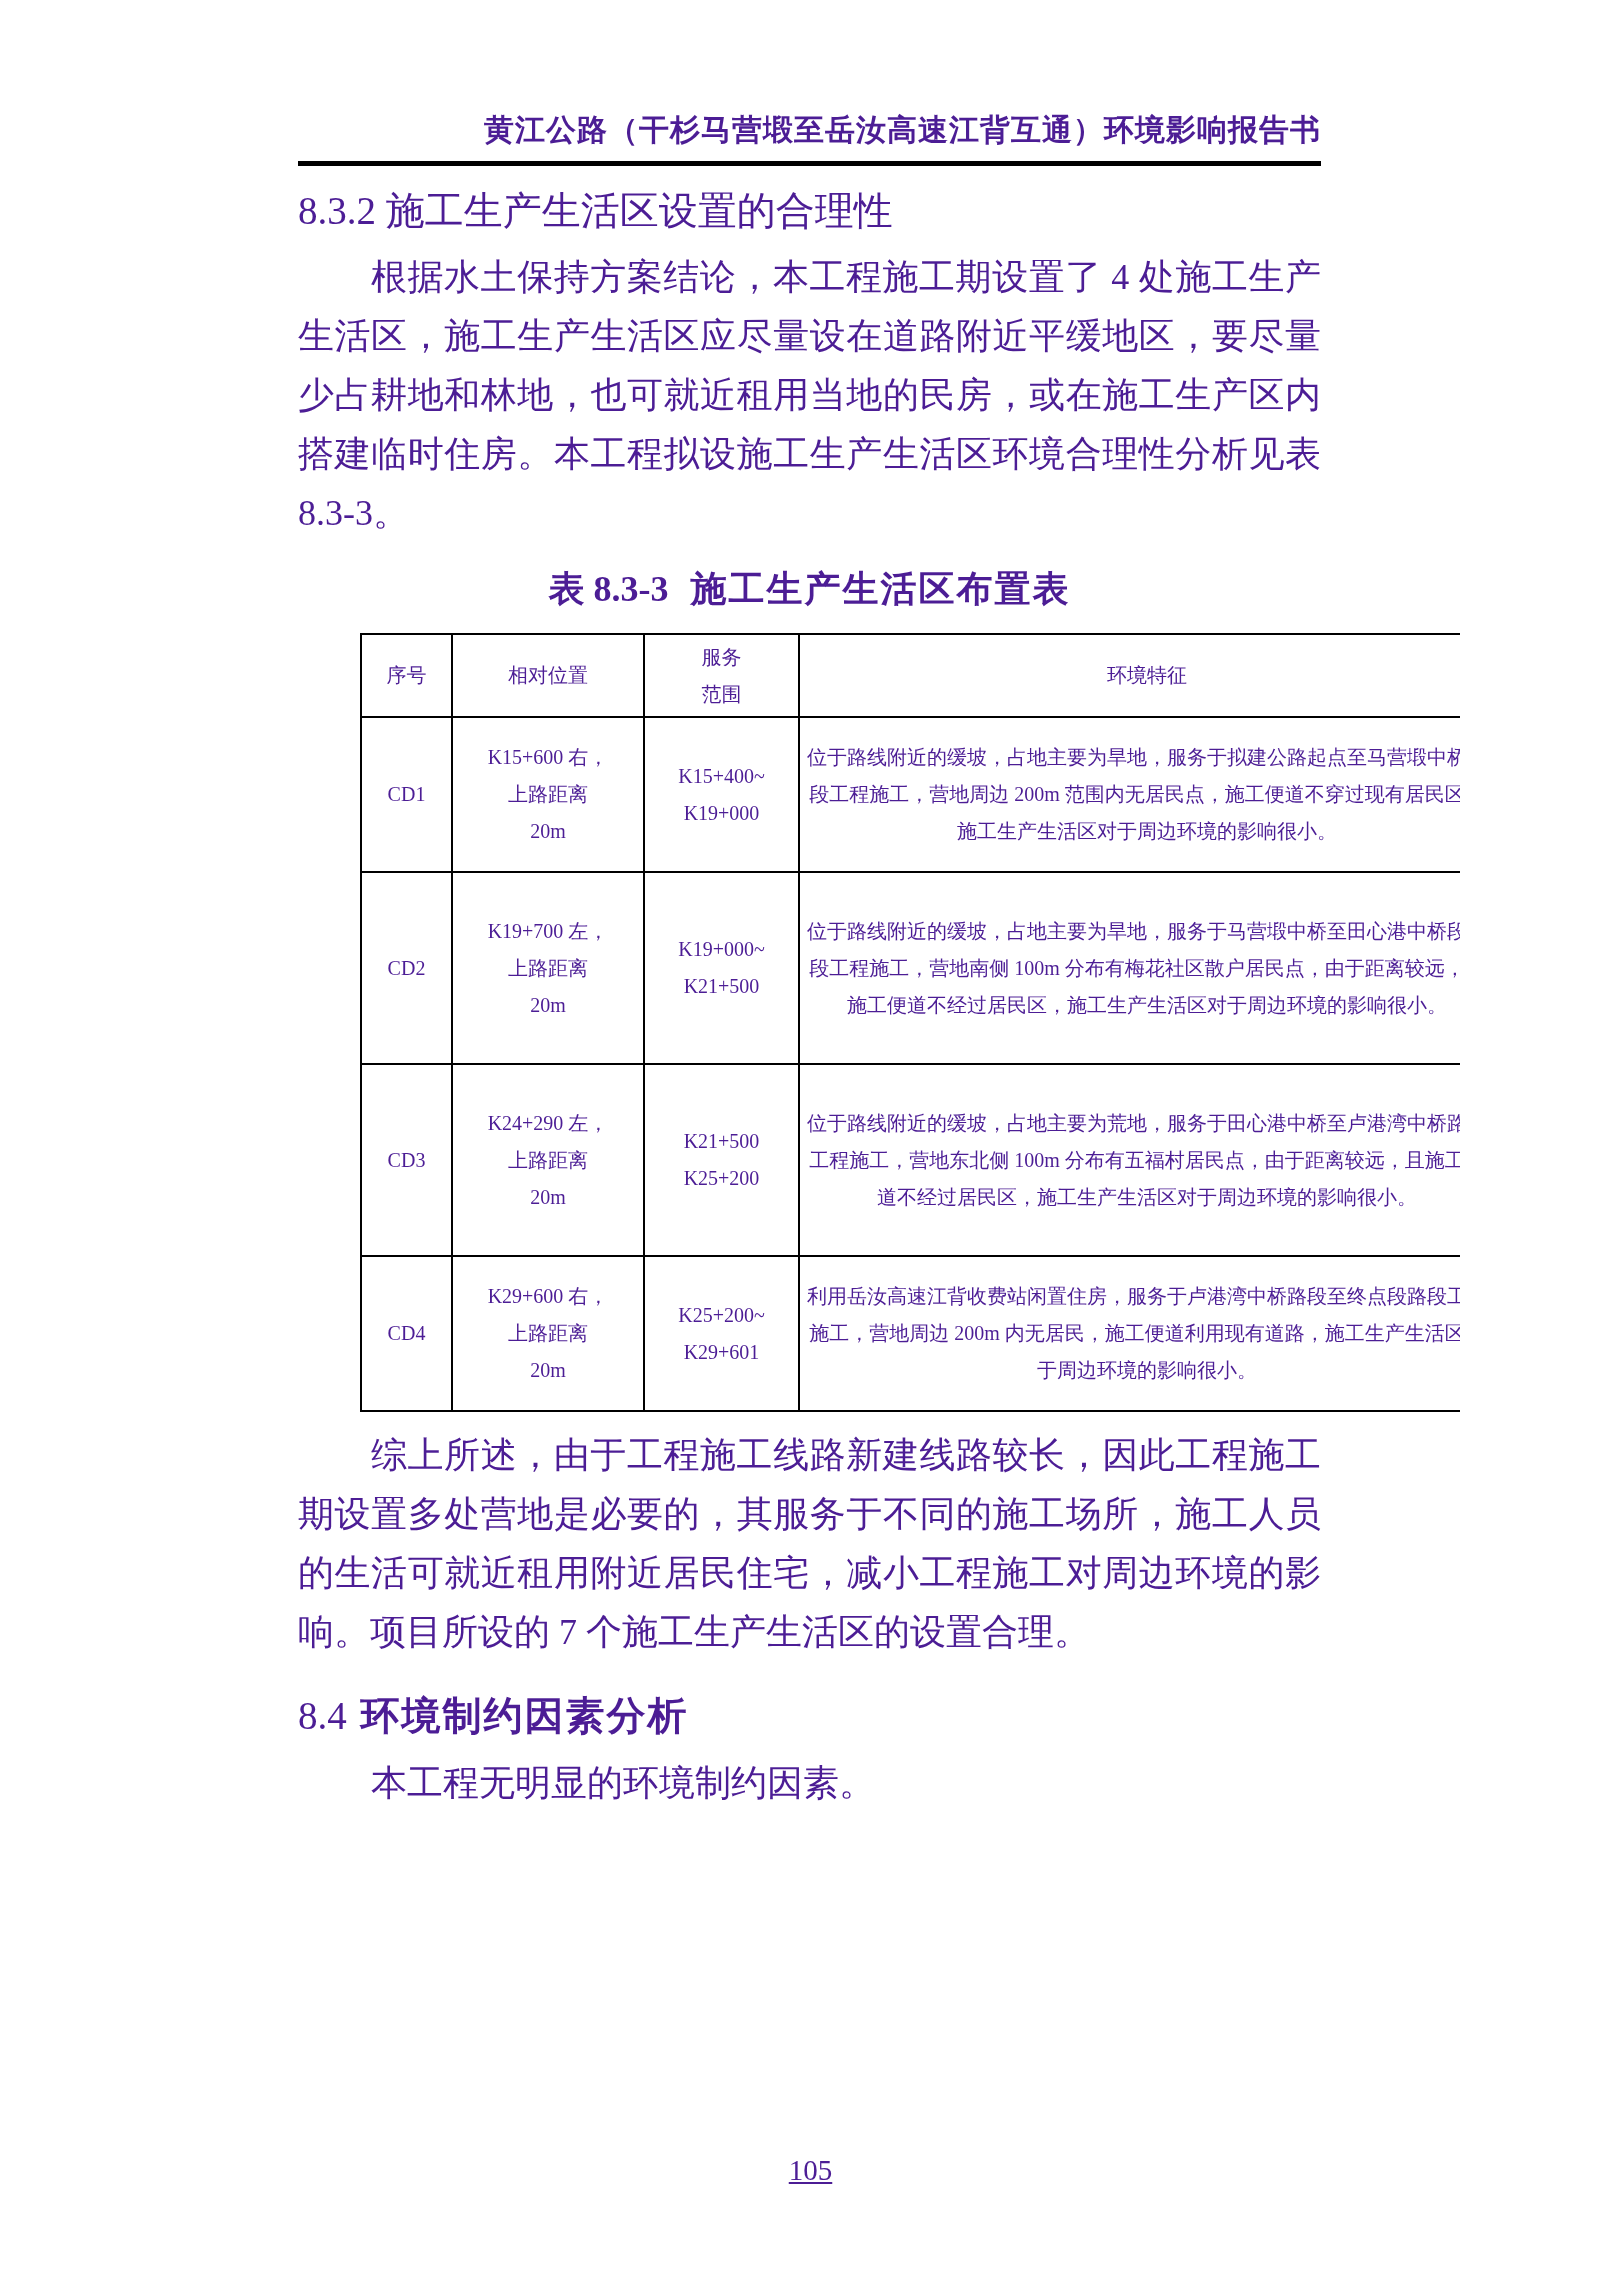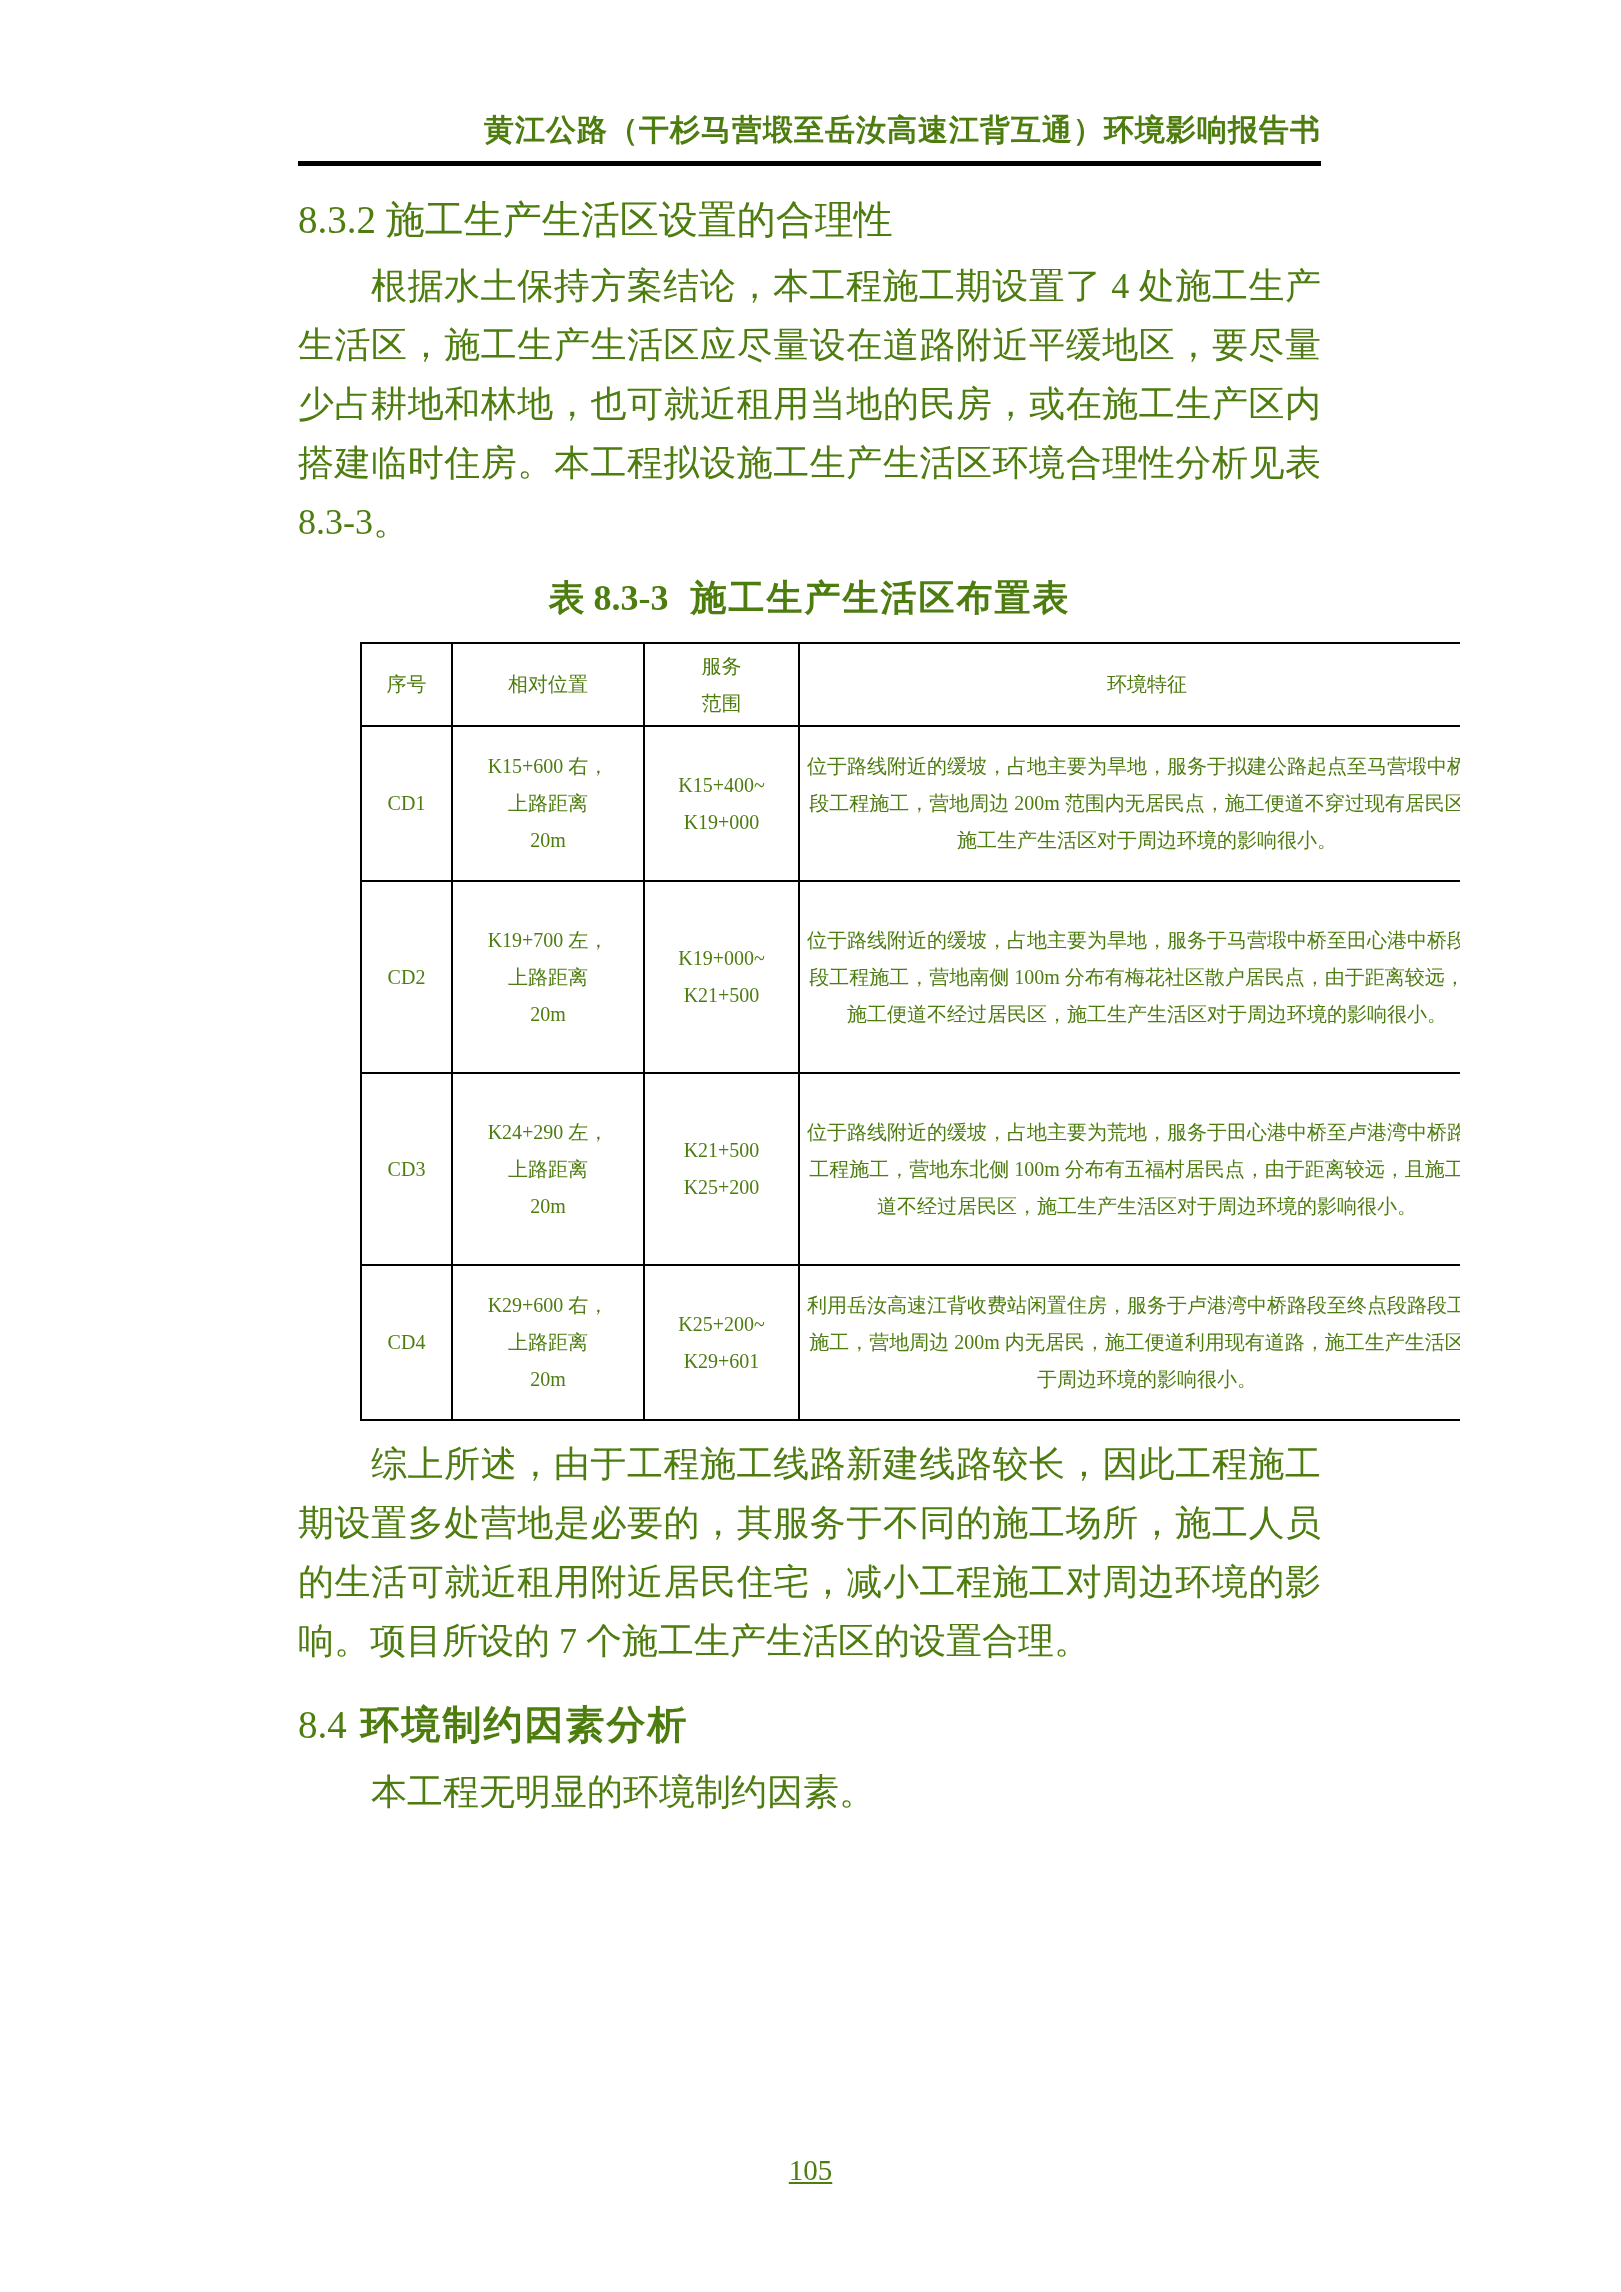--- a/index.html
+++ b/index.html
@@ -3,41 +3,41 @@
 <meta charset="utf-8">
 <style>
   * { margin: 0; padding: 0; box-sizing: border-box; }
   html, body { background: #ffffff; }
   .page {
     position: relative;
     width: 1299px;
     height: 2293px;
     margin: 0 auto;
     background: #ffffff;
-    color: #4d7c0f;
+    color: #4c1d95;
     font-family: "Liberation Serif", "DejaVu Serif", serif;
     overflow: hidden;
   }
   .content {
     padding: 110px 139px 0 137px;
   }
   .doc-header {
     text-align: right;
     font-size: 30px;
     line-height: 39px;
     font-weight: bold;
     letter-spacing: 1px;
   }
   .header-rule {
     border: none;
     border-bottom: 5.9px solid #000000;
     margin-top: 11.8px;
   }
   .h-832 {
-    margin-top: 29px;
+    margin-top: 20px;
     font-size: 39px;
     line-height: 49px;
     font-weight: normal;
   }
   .body-para {
     margin-top: 13.7px;
     font-size: 36px;
     line-height: 59px;
     text-align: justify;
     text-indent: 73px;

